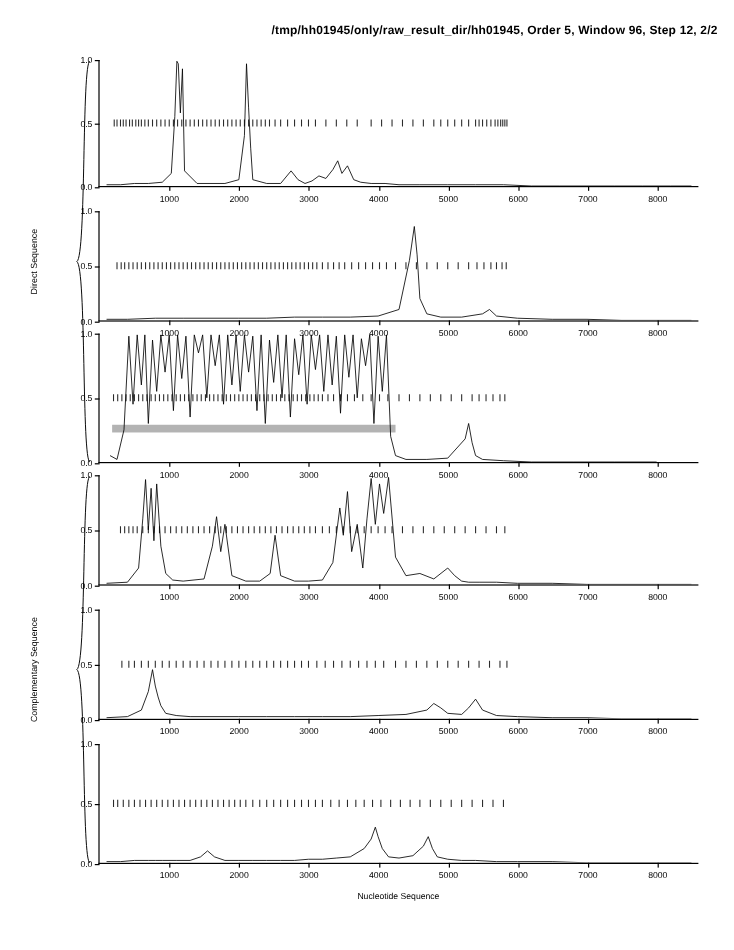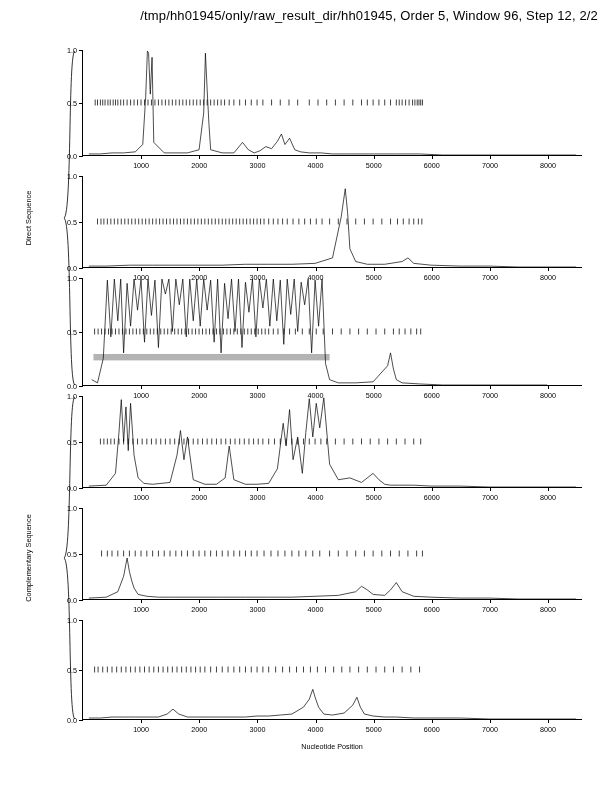--- a/index.html
+++ b/index.html
@@ -17,25 +17,26 @@
   }
   #page {
     position: absolute;
     left: 0; top: 0;
     width: 612px;
     height: 792px;
   }
   .title {
     position: absolute;
     right: 14px;
-    top: 8px;
-    font-size: 13px;
+    top: 20px;
+    font-size: 10px;
     letter-spacing: 0.15px;
     white-space: nowrap;
     color: #000;
+    font-weight: bold;
   }
   
   .panel {
     position: absolute;
     left: 82px;
     width: 500px;
     border-left: 0.8px solid #000;
     border-bottom: 0.8px solid #000;
     box-sizing: border-box;
   }
@@ -689,16 +690,16 @@
               <line x1="319.7674418604651" x2="319.7674418604651" y1="47" y2="53" stroke="#2b2b2b" stroke-width="0.9"></line>
               <line x1="328.4883720930232" x2="328.4883720930232" y1="47" y2="53" stroke="#2b2b2b" stroke-width="0.9"></line>
               <line x1="337.2093023255814" x2="337.2093023255814" y1="47" y2="53" stroke="#2b2b2b" stroke-width="0.9"></line>
             </g>
             <path d="M5.81 99.00 L17.44 99.00 L29.07 98.00 L40.70 98.00 L46.51 98.00 L52.33 98.00 L63.95 98.00 L75.58 98.00 L84.30 95.00 L90.12 90.00 L95.93 95.00 L104.65 98.00 L116.28 98.00 L127.91 98.00 L139.53 98.00 L151.16 98.00 L162.79 98.00 L174.42 97.00 L186.05 97.00 L197.67 96.00 L209.30 95.00 L220.93 88.00 L226.74 80.00 L230.23 70.00 L232.56 78.00 L236.05 88.00 L241.28 95.00 L250.00 96.00 L261.63 94.00 L270.35 86.00 L274.42 78.00 L277.91 88.00 L281.98 95.00 L290.70 97.00 L302.33 98.00 L313.95 98.00 L331.40 99.00 L348.84 99.00 L377.91 99.00 L406.98 100.00 L436.05 100.00 L465.12 100.00 L494.19 100.00" fill="none" stroke="#000000" stroke-width="0.7"></path>
           </svg>
         </div>
       </div>
     </div>
   <div id="xaxis-title-holder">
-      <div style="position: absolute; left: 82px; width: 500px; top: 742px; text-align: center; font-size: 7.2px;">Nucleotide Position</div>
+      <div style="position: absolute; left: 82px; width: 500px; top: 742px; text-align: center; font-size: 7.2px;">Nucleotide Sequence</div>
     </div>
 
 </div>
 
 </body></html>

